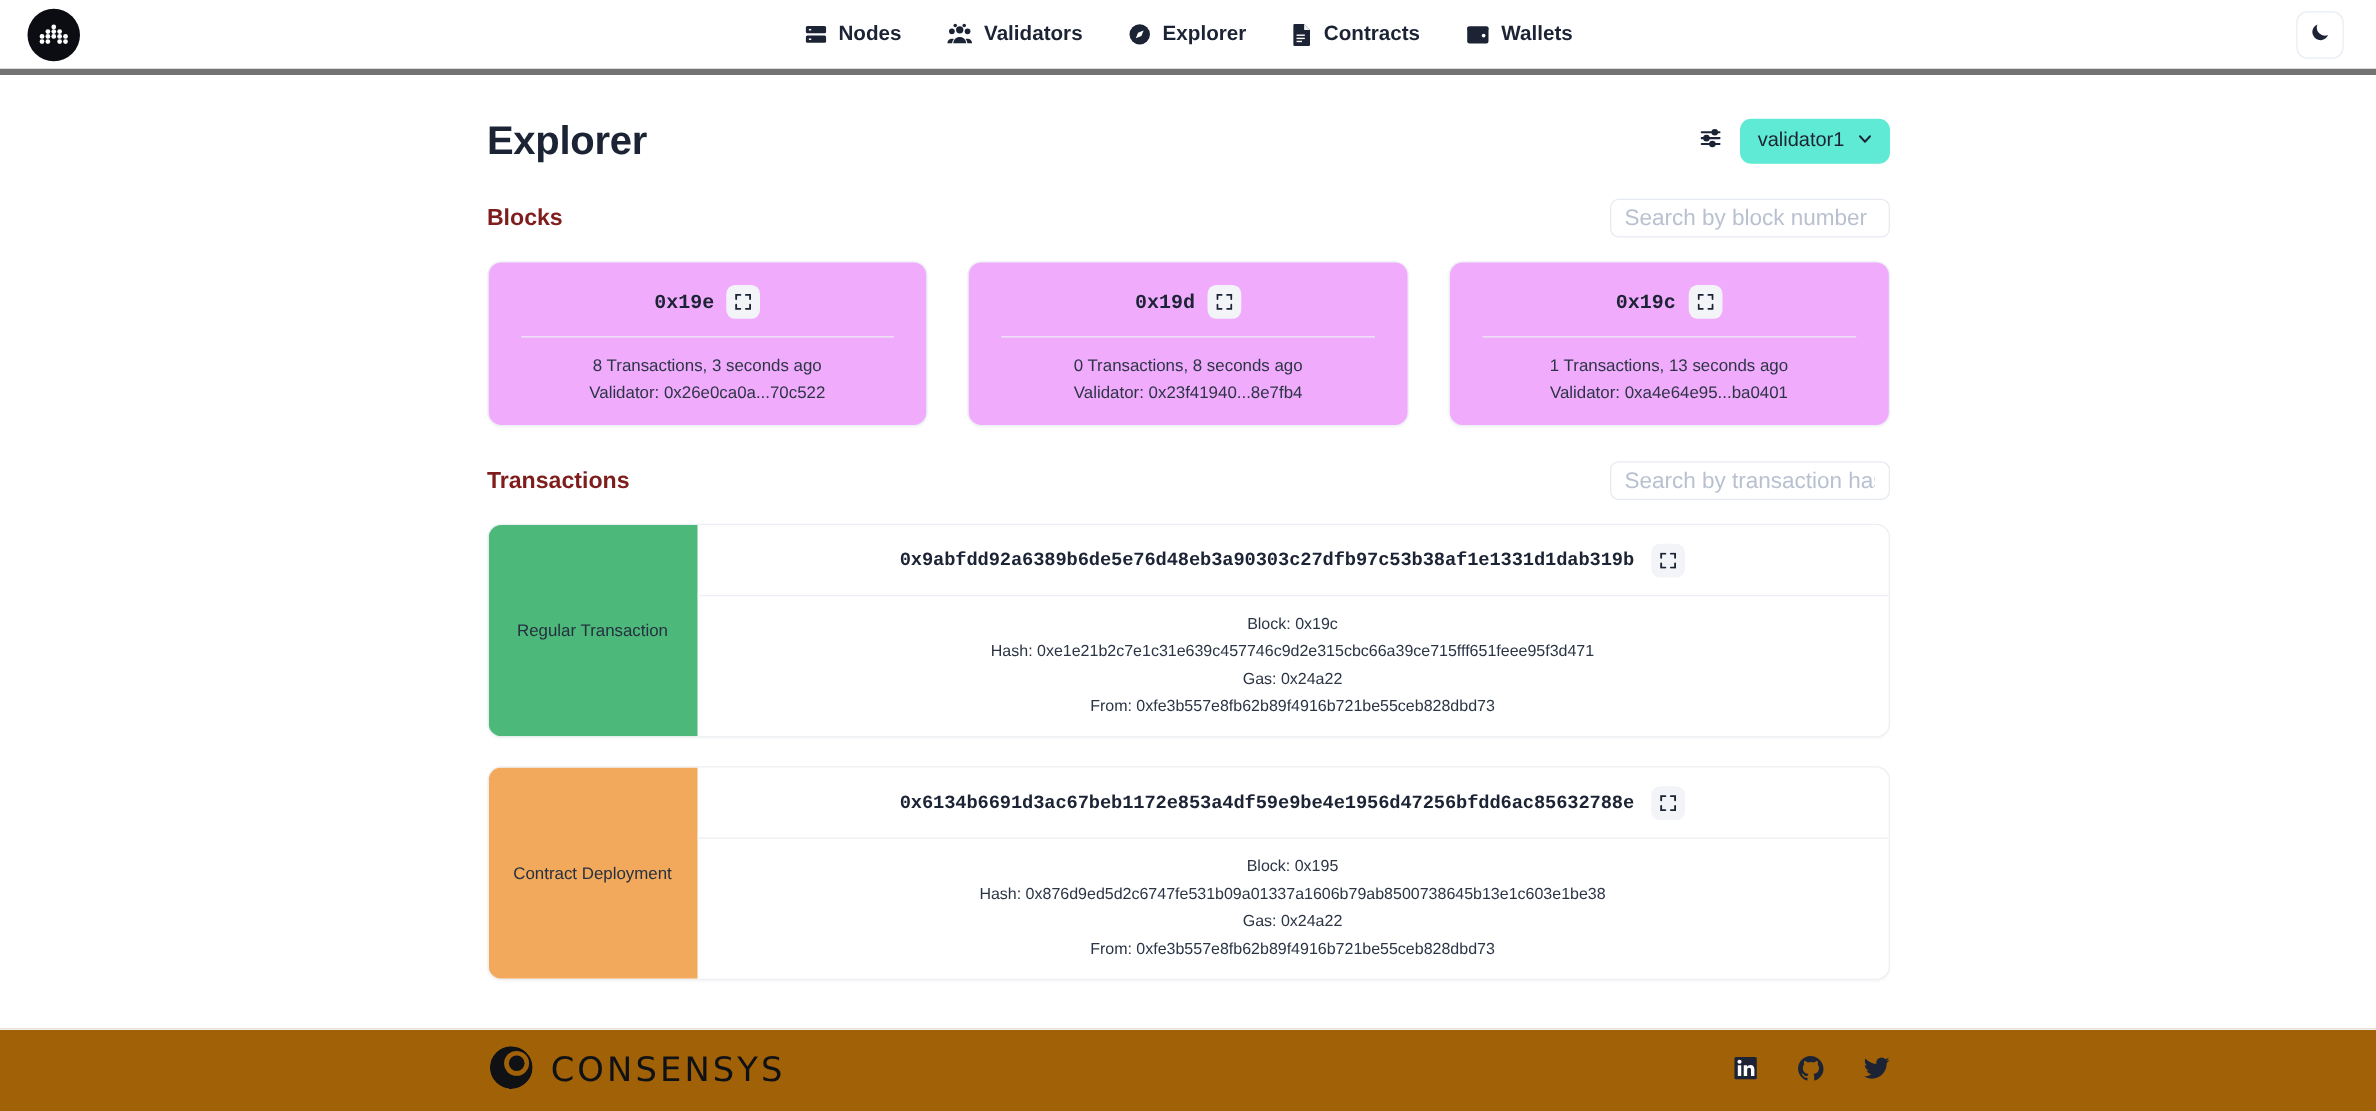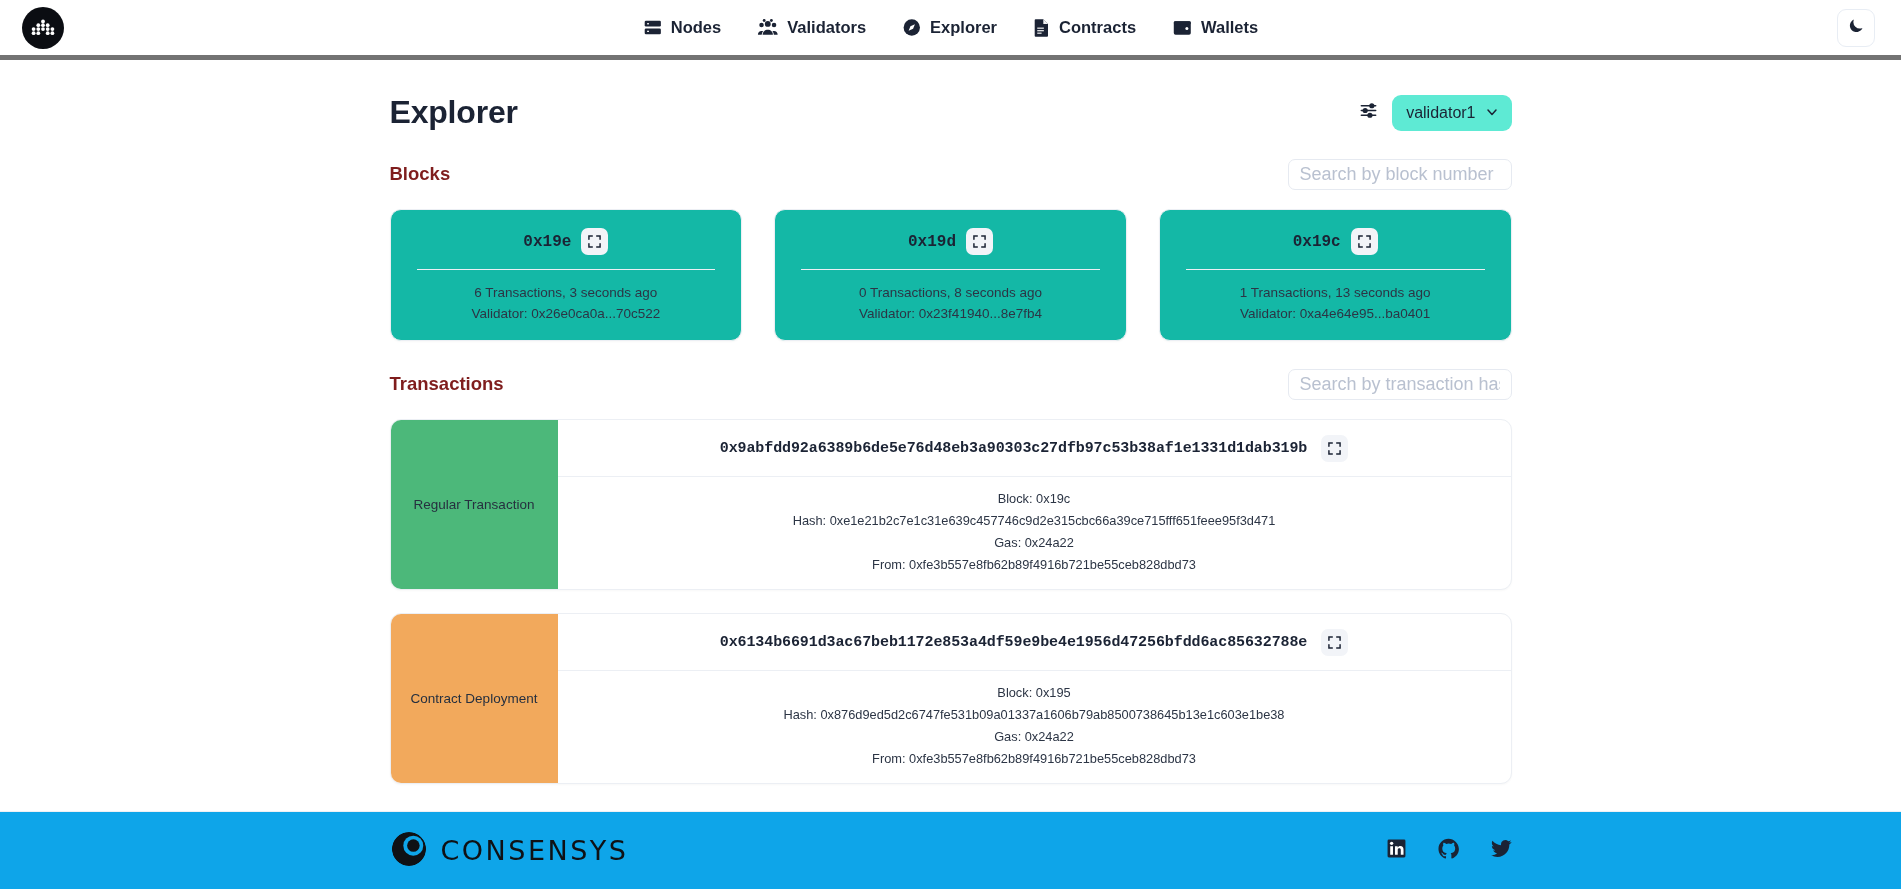--- a/index.html
+++ b/index.html
@@ -133,21 +133,21 @@
   
   .blocks-row {
     display: flex;
     gap: 32px;
     margin-bottom: 26px;
   }
   .block-card {
     flex: 1 1 0;
     border: 1px solid #eceff4;
     border-radius: 11px;
-    background: #14b8a6;
+    background: #f0abfc;
     padding: 18px 12px 16px;
     text-align: center;
     box-shadow: 0 1px 2px rgba(16,24,40,0.03);
   }
   .block-head {
     display: flex;
     align-items: center;
     justify-content: center;
     gap: 10px;
     padding-bottom: 14px;
@@ -227,23 +227,23 @@
     color: #2c3545;
     line-height: 22px;
   }
 
   
   .footer {
     position: absolute;
     bottom: 0;
     left: 0;
     right: 0;
-    height: 78px;
+    height: 66px;
     border-top: 1px solid #eef0f4;
-    background: #0ea5e9;
+    background: #a16207;
   }
   .footer-inner {
     width: 1122px;
     margin: 0 auto;
     height: 100%;
     display: flex;
     align-items: center;
     justify-content: space-between;
   }
   .footer-brand {
@@ -405,21 +405,21 @@
           <span class="expand-btn">
             <svg width="13" height="13" viewBox="0 0 14 14" fill="none" stroke="#1b2334" stroke-width="1.6" stroke-linecap="round">
               <polyline points="1,4.6 1,1 4.6,1"></polyline>
                 <polyline points="9.4,1 13,1 13,4.6"></polyline>
               <polyline points="13,9.4 13,13 9.4,13"></polyline>
                 <polyline points="4.6,13 1,13 1,9.4"></polyline>
             </svg>
           </span>
         </div>
         <div class="block-divider"></div>
-        <div class="block-line">6 Transactions, 3 seconds ago</div>
+        <div class="block-line">8 Transactions, 3 seconds ago</div>
         <div class="block-line">Validator: 0x26e0ca0a...70c522</div>
       </div>
 
       <div class="block-card">
         <div class="block-head">
           <span class="block-num">0x19d</span>
           <span class="expand-btn">
             <svg width="13" height="13" viewBox="0 0 14 14" fill="none" stroke="#1b2334" stroke-width="1.6" stroke-linecap="round">
               <polyline points="1,4.6 1,1 4.6,1"></polyline>
                 <polyline points="9.4,1 13,1 13,4.6"></polyline>

